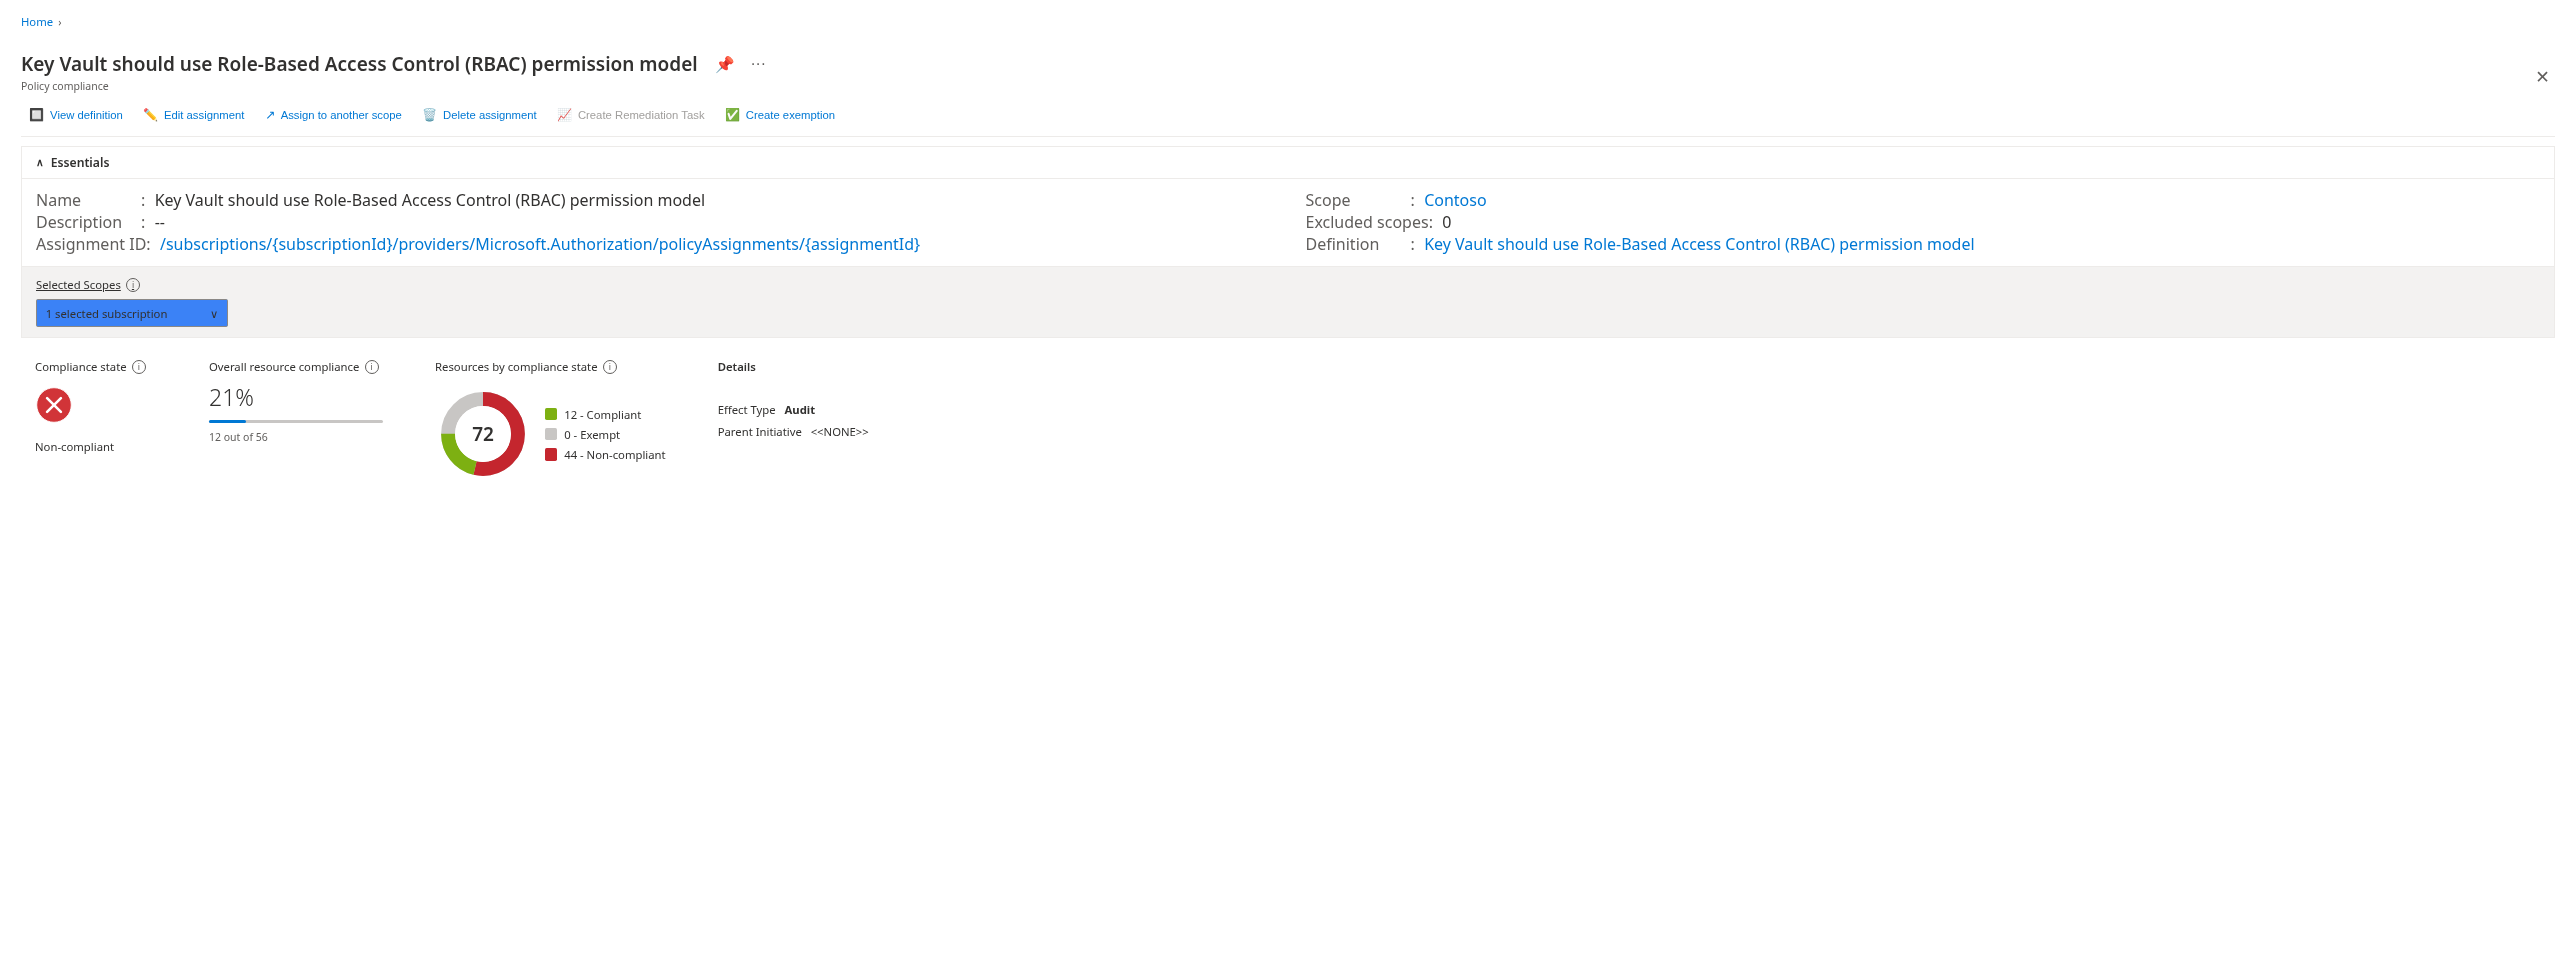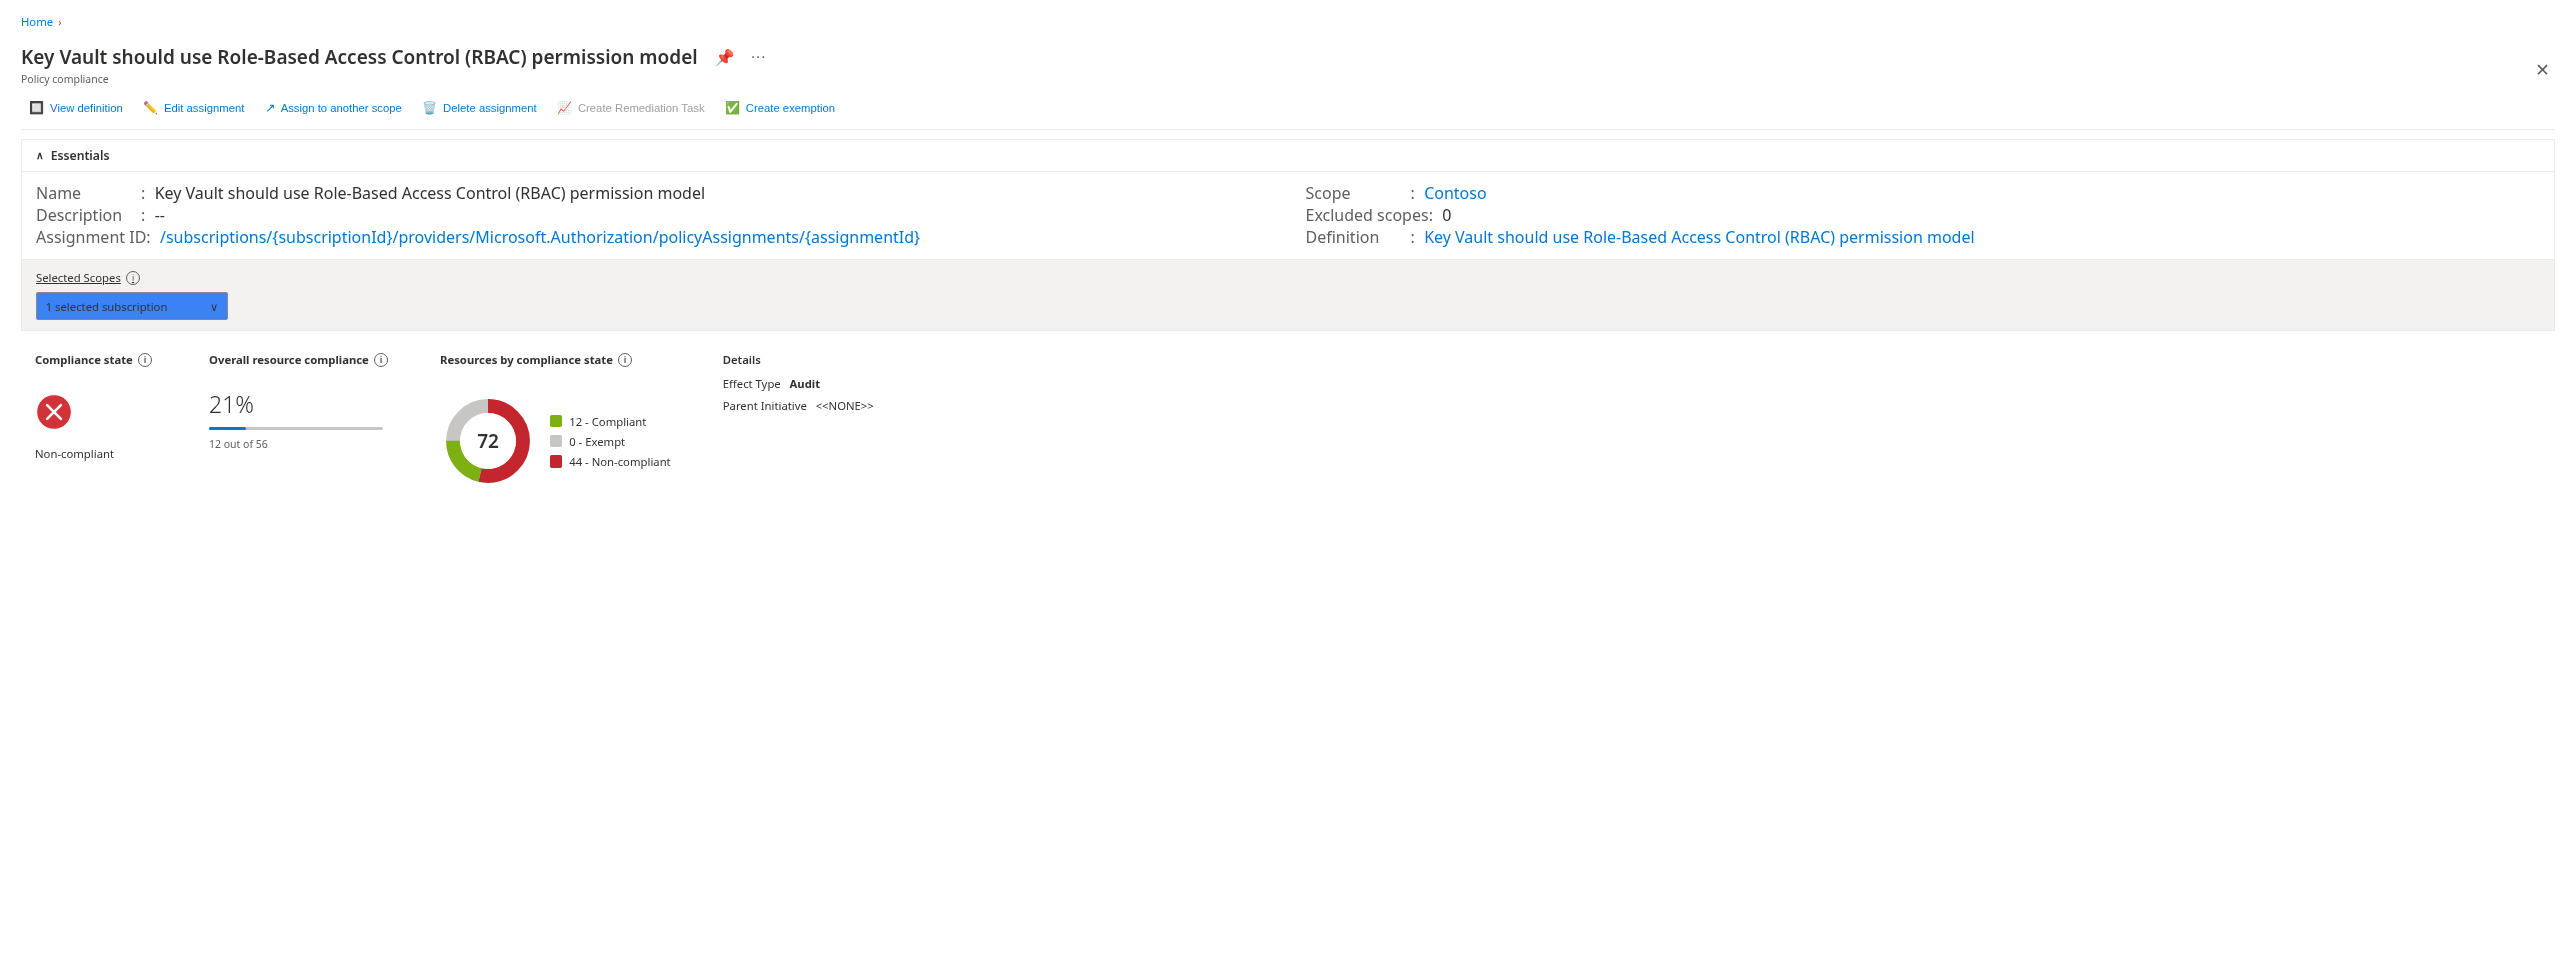--- a/index.html
+++ b/index.html
@@ -11,21 +11,21 @@
       min-height: 100vh;
     }
     .page-container {
       padding: 14px 21px;
       max-width: 100%;
     }
     .breadcrumb {
       display: flex;
       align-items: center;
       gap: 5.2px;
-      margin-bottom: 15px;
+      margin-bottom: 22px;
       font-size: 11.3px;
     }
     .breadcrumb-link {
       color: #0078d4;
       cursor: pointer;
     }
     .breadcrumb-sep {
       color: #605e5c;
       font-size: 10.5px;
     }
@@ -194,22 +194,21 @@
       flex-direction: column;
       gap: 7px;
       min-width: 122px;
     }
     .metric-title {
       font-size: 11.3px;
       color: #323130;
       display: flex;
       align-items: center;
       gap: 5.2px;
-      margin-bottom: 19px;
-      font-weight: bold;
+      margin-bottom: 5px;
     }
     .compliance-state-icon {
       width: 38px;
       height: 38px;
       margin-bottom: 3.5px;
     }
     .compliance-label {
       font-size: 11.3px;
       color: #323130;
     }
@@ -282,21 +281,21 @@
     .details-block {
       display: flex;
       flex-direction: column;
       gap: 7px;
       min-width: 174px;
     }
     .details-title {
       font-size: 11.3px;
       font-weight: 600;
       color: #323130;
-      margin-bottom: 2px;
+      margin-bottom: 21px;
     }
     .details-row {
       font-size: 11.3px;
       color: #323130;
     }
     .details-row span.bold {
       font-weight: 700;
     }
     .title-row {
       display: flex;

